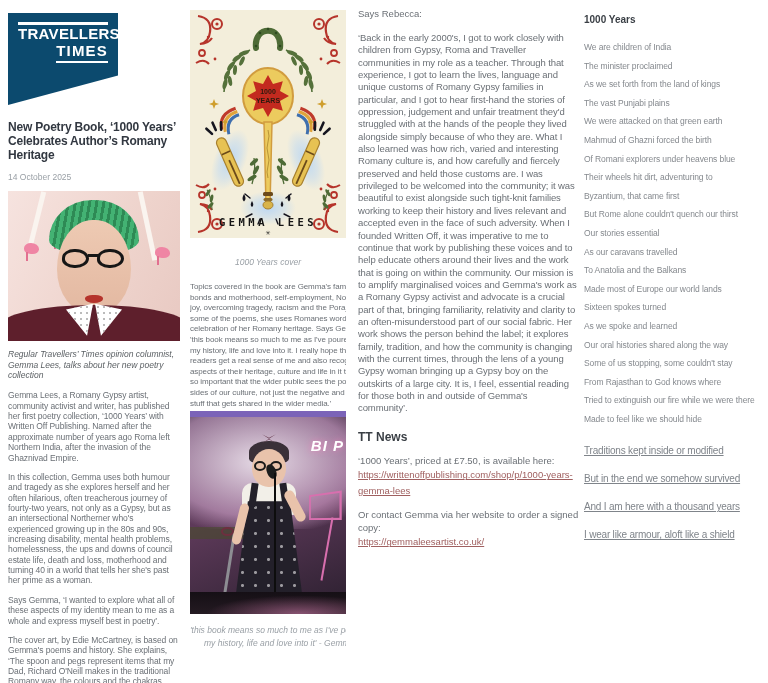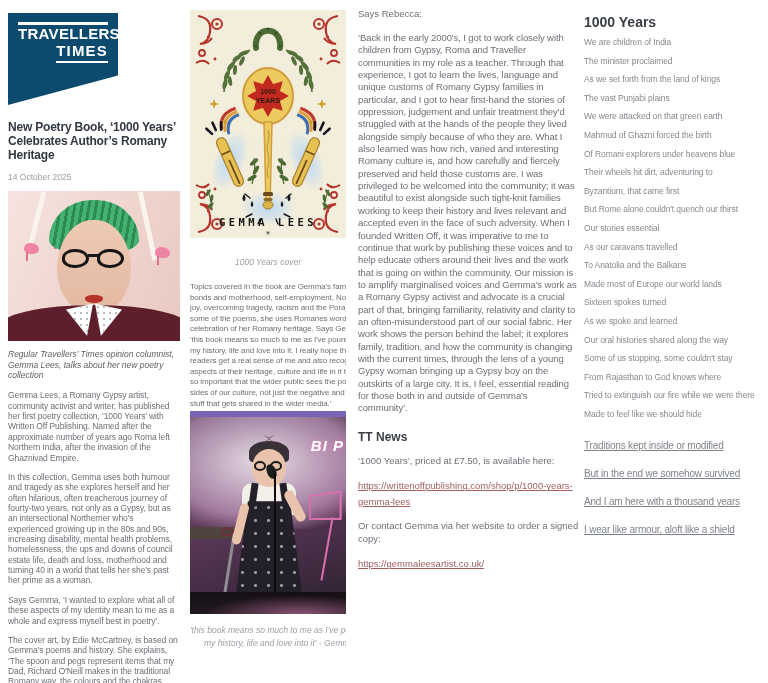--- a/index.html
+++ b/index.html
@@ -86,24 +86,24 @@
   background:linear-gradient(#150f15,#241a22), radial-gradient(ellipse at 70% 100%, rgba(232,127,184,.5), transparent 60%); background-blend-mode:screen; }
 .perf-caption { margin-top:10px; width:156px; overflow:hidden; font-style:italic; font-size:8.5px; color:#9aa0a6; line-height:1.5; }
 .perf-caption .ln { white-space:nowrap; overflow:hidden; }
 .perf-caption .ln.ind { margin-left:14px; }
 
 
 .says { font-size:9.5px; color:#6b7076; }
 .quote { margin-top:13px; font-size:9.5px; color:#6b7076; line-height:1.3; letter-spacing:-.1px; }
 .tt-heading { margin-top:15px; font-size:12px; font-weight:700; color:#3a3f45; }
 .tt-p { margin-top:11px; font-size:9.5px; color:#6b7076; line-height:1.35; }
-.tt-link { display:block; margin-top:11px; font-size:9.5px; color:#a06060; line-height:1.6; overflow-wrap:anywhere; cursor:pointer; }
-
-
-.poem-title { font-size:14px; font-weight:700; color:#3a3f45; margin-bottom:3px; }
+.tt-link { display:block; font-size:9.5px; color:#a06060; line-height:1.6; overflow-wrap:anywhere; cursor:pointer; }
+
+
+.poem-title { font-size:10px; font-weight:700; color:#3a3f45; margin-bottom:13px; }
 .poem-line { font-size:8.5px; line-height:18.6px; color:#85898e; white-space:nowrap; letter-spacing:-.1px; }
 .poem-close { margin-top:9px; }
 .poem-line-big { font-size:10px; line-height:28px; color:#7f848a; white-space:nowrap; letter-spacing:-.2px;text-decoration:underline; }
 </style>
 </head>
 <body>
 
 <div class="page">
 
   <div class="col col-left">

